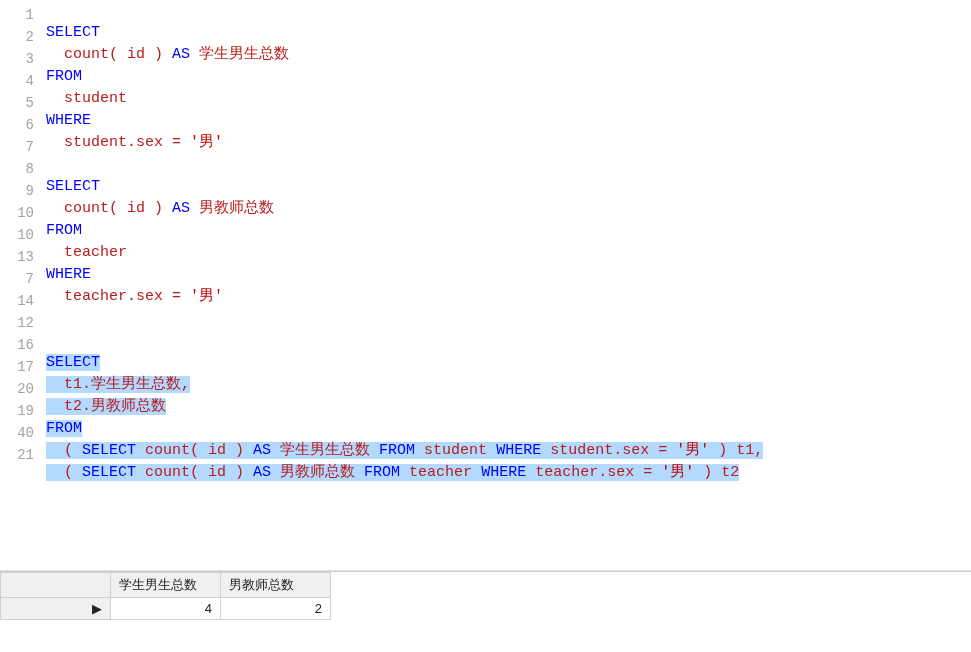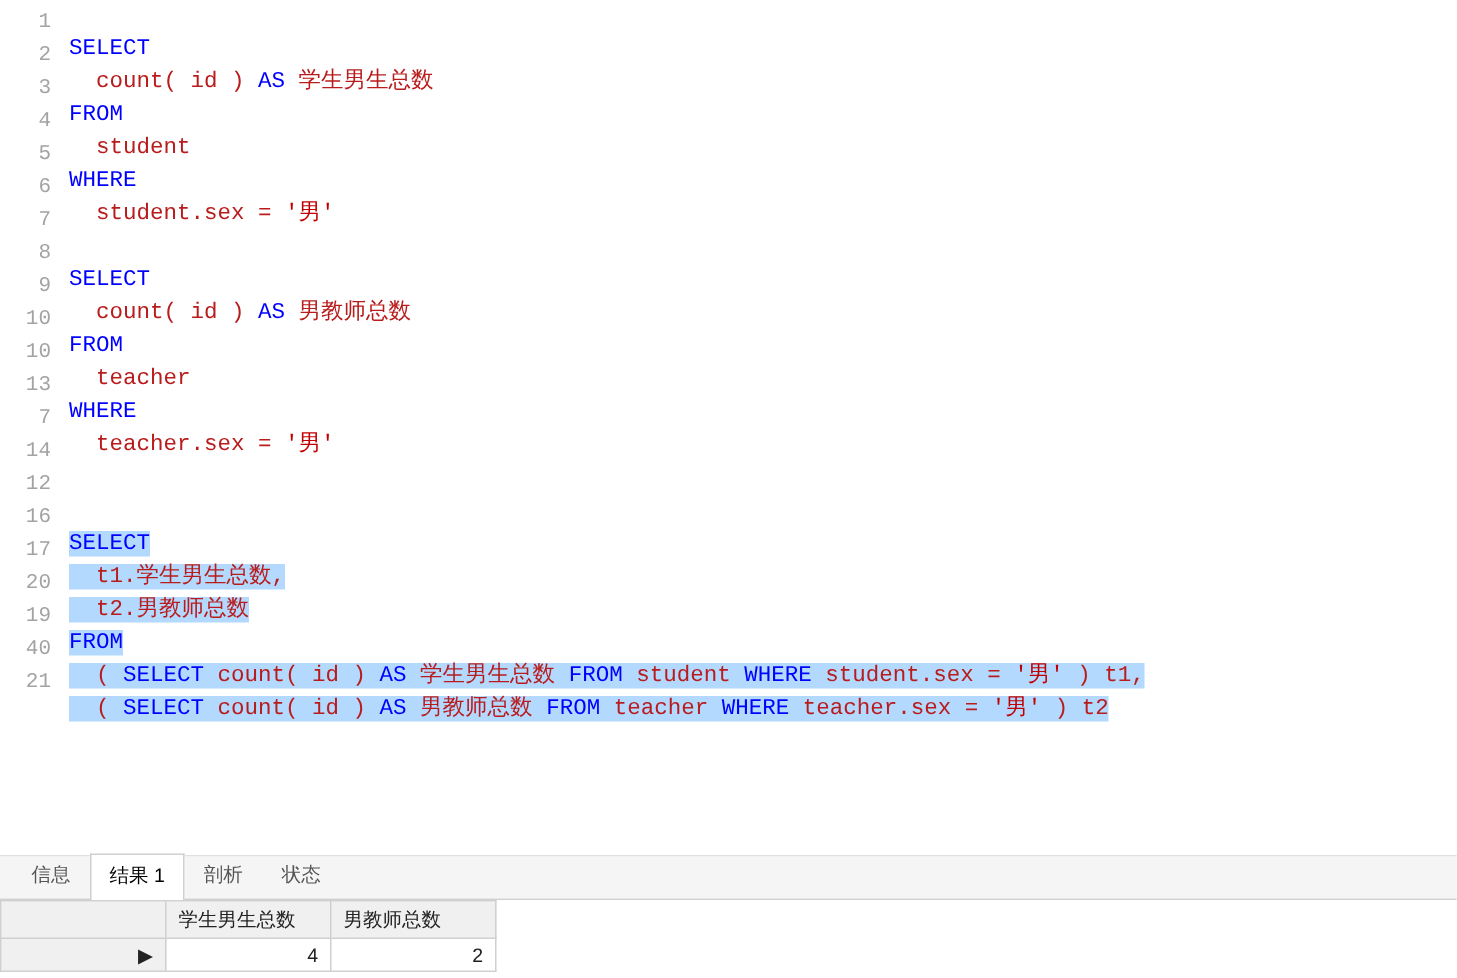--- a/index.html
+++ b/index.html
@@ -130,26 +130,20 @@
       <div>17</div>
       <div>20</div>
       <div>19</div>
       <div>40</div>
       <div>21</div>
     </div>
   <div class="code"><span class="line"><span class="kw">SELECT</span></span><span class="line"><span class="txt">  count( id ) </span><span class="kw">AS</span><span class="txt"> 学生男生总数</span></span><span class="line"><span class="kw">FROM</span></span><span class="line"><span class="txt">  student</span></span><span class="line"><span class="kw">WHERE</span></span><span class="line"><span class="txt">  student.sex = </span><span class="str">'男'</span></span><span class="line">&nbsp;</span><span class="line"><span class="kw">SELECT</span></span><span class="line"><span class="txt">  count( id ) </span><span class="kw">AS</span><span class="txt"> 男教师总数</span></span><span class="line"><span class="kw">FROM</span></span><span class="line"><span class="txt">  teacher</span></span><span class="line"><span class="kw">WHERE</span></span><span class="line"><span class="txt">  teacher.sex = </span><span class="str">'男'</span></span><span class="line">&nbsp;</span><span class="line">&nbsp;</span><span class="line"><span class="sel"><span class="kw">SELECT</span></span></span><span class="line"><span class="sel"><span class="txt">  t1.学生男生总数,</span></span></span><span class="line"><span class="sel"><span class="txt">  t2.男教师总数</span></span></span><span class="line"><span class="sel"><span class="kw">FROM</span></span></span><span class="line"><span class="sel"><span class="txt">  ( </span><span class="kw">SELECT</span><span class="txt"> count( id ) </span><span class="kw">AS</span><span class="txt"> 学生男生总数 </span><span class="kw">FROM</span><span class="txt"> student </span><span class="kw">WHERE</span><span class="txt"> student.sex = </span><span class="str">'男'</span><span class="txt"> ) t1,</span></span></span><span class="line"><span class="sel"><span class="txt">  ( </span><span class="kw">SELECT</span><span class="txt"> count( id ) </span><span class="kw">AS</span><span class="txt"> 男教师总数 </span><span class="kw">FROM</span><span class="txt"> teacher </span><span class="kw">WHERE</span><span class="txt"> teacher.sex = </span><span class="str">'男'</span><span class="txt"> ) t2</span></span></span></div>
 </div>
 
 <div class="results-panel">
-  <div class="tabs">
-      <div class="tab"><span>信息</span></div>
-      <div class="tab active"><span>结果 1</span></div>
-      <div class="tab"><span>剖析</span></div>
-      <div class="tab"><span>状态</span></div>
-    </div>
   <div class="table-area">
     <table class="result">
       <thead>
           <tr>
             <th class="row-handle">&nbsp;</th>
             <th>学生男生总数</th>
             <th>男教师总数</th>
           </tr>
         </thead>
       <tbody>

